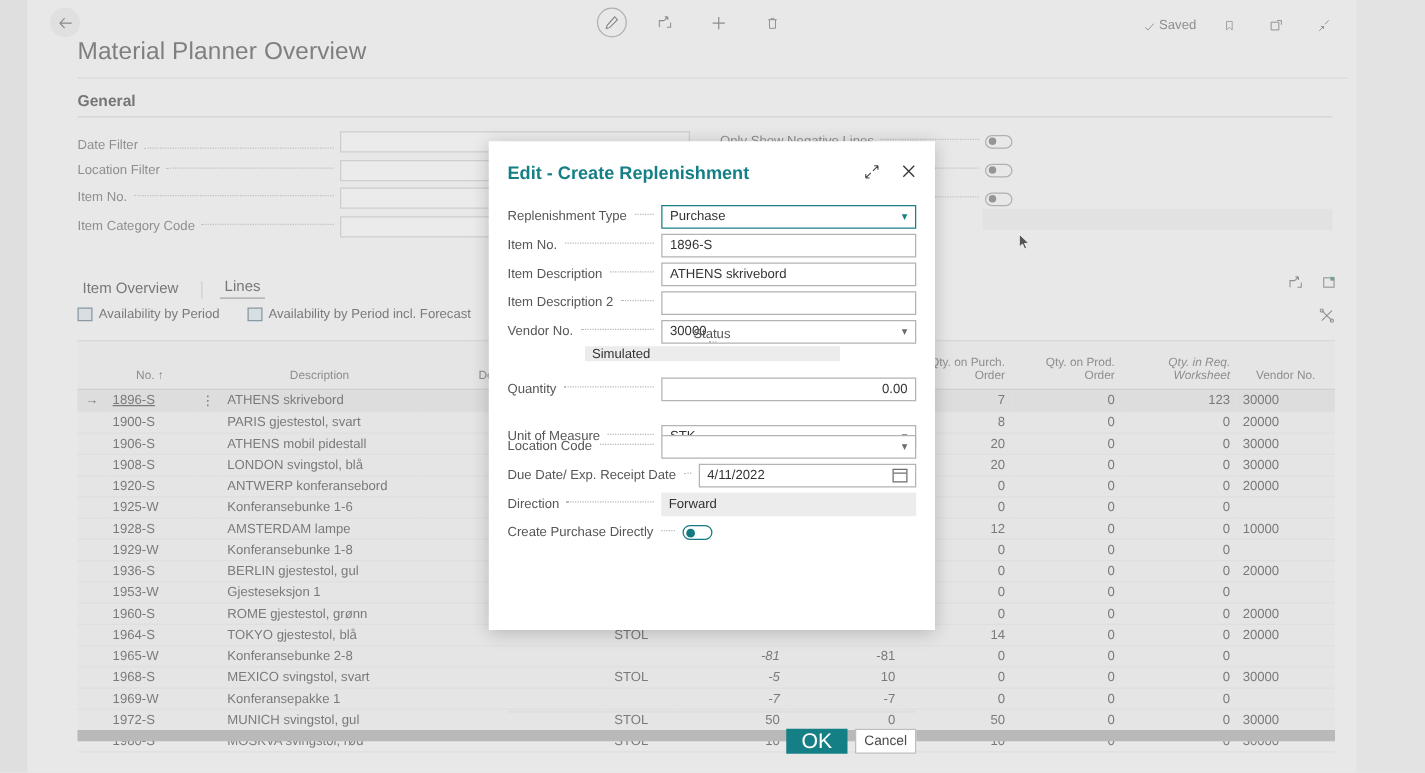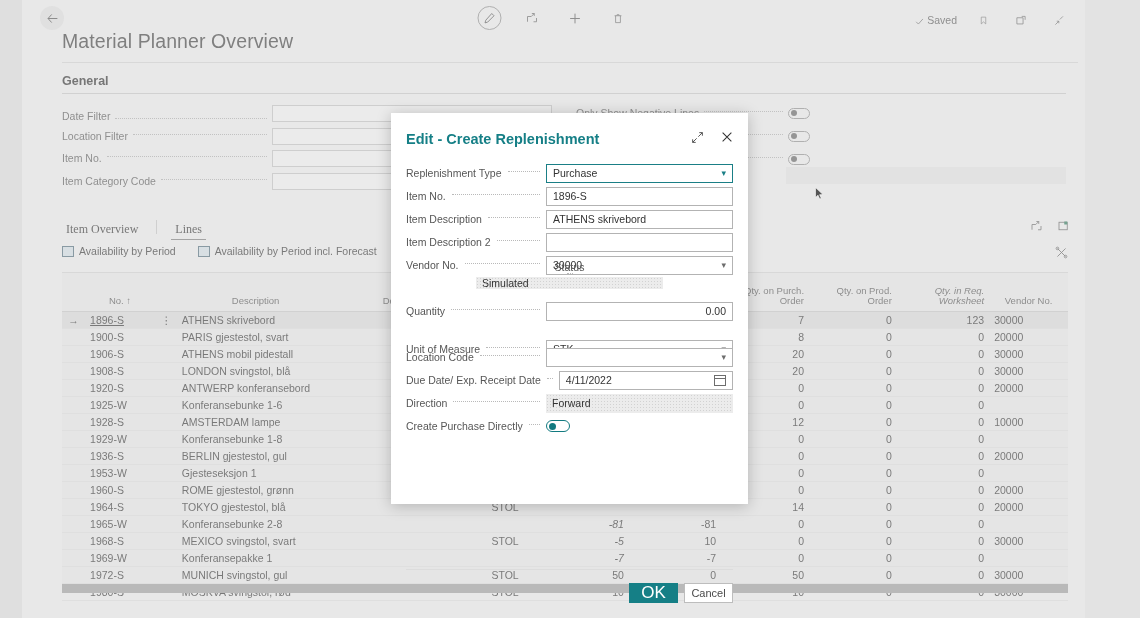--- a/index.html
+++ b/index.html
@@ -40,21 +40,21 @@
   .flabel { font-size:10.5px; color:#6d6d6d; white-space:nowrap; }
   .dots { flex:1; border-bottom:1px dotted #b4b4b4; margin:0 5px 3px 5px; min-width:8px; }
   .finput { height:17px; background:#ededed; border:1px solid #c4c4c4; }
   .wideband { position:absolute; background:#e1e1e1; height:17px; }
 
   .toggle { width:22px; height:11px; border-radius:6px; border:1px solid #9b9b9b; background:#e9e9e9;
             position:relative; }
   .toggle i { position:absolute; left:1.5px; top:1.5px; width:6px; height:6px; border-radius:50%; background:#767676; }
 
   
-  .tabs { position:absolute; left:62px; top:220px; display:flex; align-items:flex-start; gap:0;font-family:Liberation Serif, serif; }
+  .tabs { position:absolute; left:62px; top:220px; display:flex; align-items:flex-end; gap:0; }
   .tab { font-size:12px; color:#4c4c4c; padding:2px 4px; }
   .tabsep { width:1px; height:14px; background:#c6c6c6; margin:0 14px; }
   .tab.link { color:#4c4c4c; border-bottom:1px solid #8a8a8a; }
   .ribbon { position:absolute; left:62px; top:245px; display:flex; align-items:center; gap:22px; }
   .rb { display:flex; align-items:center; gap:5px; font-size:10.5px; color:#4f4f4f; white-space:nowrap; }
   .rbico { width:12px; height:11px; border:1px solid #5a7f92; background:#cfdde5; display:inline-block; }
   .rbico.plain { border:1px solid #8e8e8e; background:transparent; }
   .ribbon-right { position:absolute; right:70px; top:220px; display:flex; gap:14px; color:#6e6e6e; }
   .ribbon-right2 { position:absolute; right:72px; top:246px; color:#6e6e6e; }
 
@@ -77,21 +77,21 @@
   
   .overlay { position:absolute; inset:0; }
   .modal { position:absolute; left:391px; top:113px; width:357px; height:391px;
            background:#fff; box-shadow:0 2px 14px rgba(0,0,0,.22); }
   .mtitle { position:absolute; left:15px; top:18px; font-size:14.5px; font-weight:700; color:#157f86; }
   .mbtns { position:absolute; right:13px; top:16px; display:flex; gap:14px; color:#444; }
   .mico { width:16px; height:16px; display:flex; align-items:center; justify-content:center; cursor:pointer; }
   .mrow { position:absolute; left:15px; width:327px; height:20px; display:flex; align-items:center; }
   .mlabel { font-size:10.5px; color:#565656; white-space:nowrap; }
   .mdots { flex:1; border-bottom:1px dotted #b9b9b9; margin:0 6px 3px 6px; min-width:6px; }
-  .mfield { width:187px; height:19px; border:1px solid #b3b3b3; background:#fff; font-size:10.5px;
+  .mfield { width:204px; height:19px; border:1px solid #b3b3b3; background:#fff; font-size:10.5px;
             color:#333; padding:0 6px; display:flex; align-items:center; position:relative; }
   .mfield.teal { border:1px solid #1a7f86; }
   .mfield.ro { border:none; background:#ececec;
                background-image:radial-gradient(#d2d2d2 .5px, transparent .5px);
                background-size:3px 3px; }
   .mfield .cv { flex:1; }
   .mfield .cv.right { text-align:right; }
   .caret { color:#1a7f86; font-size:9px; margin-left:4px; }
   .caret.grey { color:#6d6d6d; }
   .cal { width:12px; height:11px; border:1px solid #6d6d6d; position:relative; }

